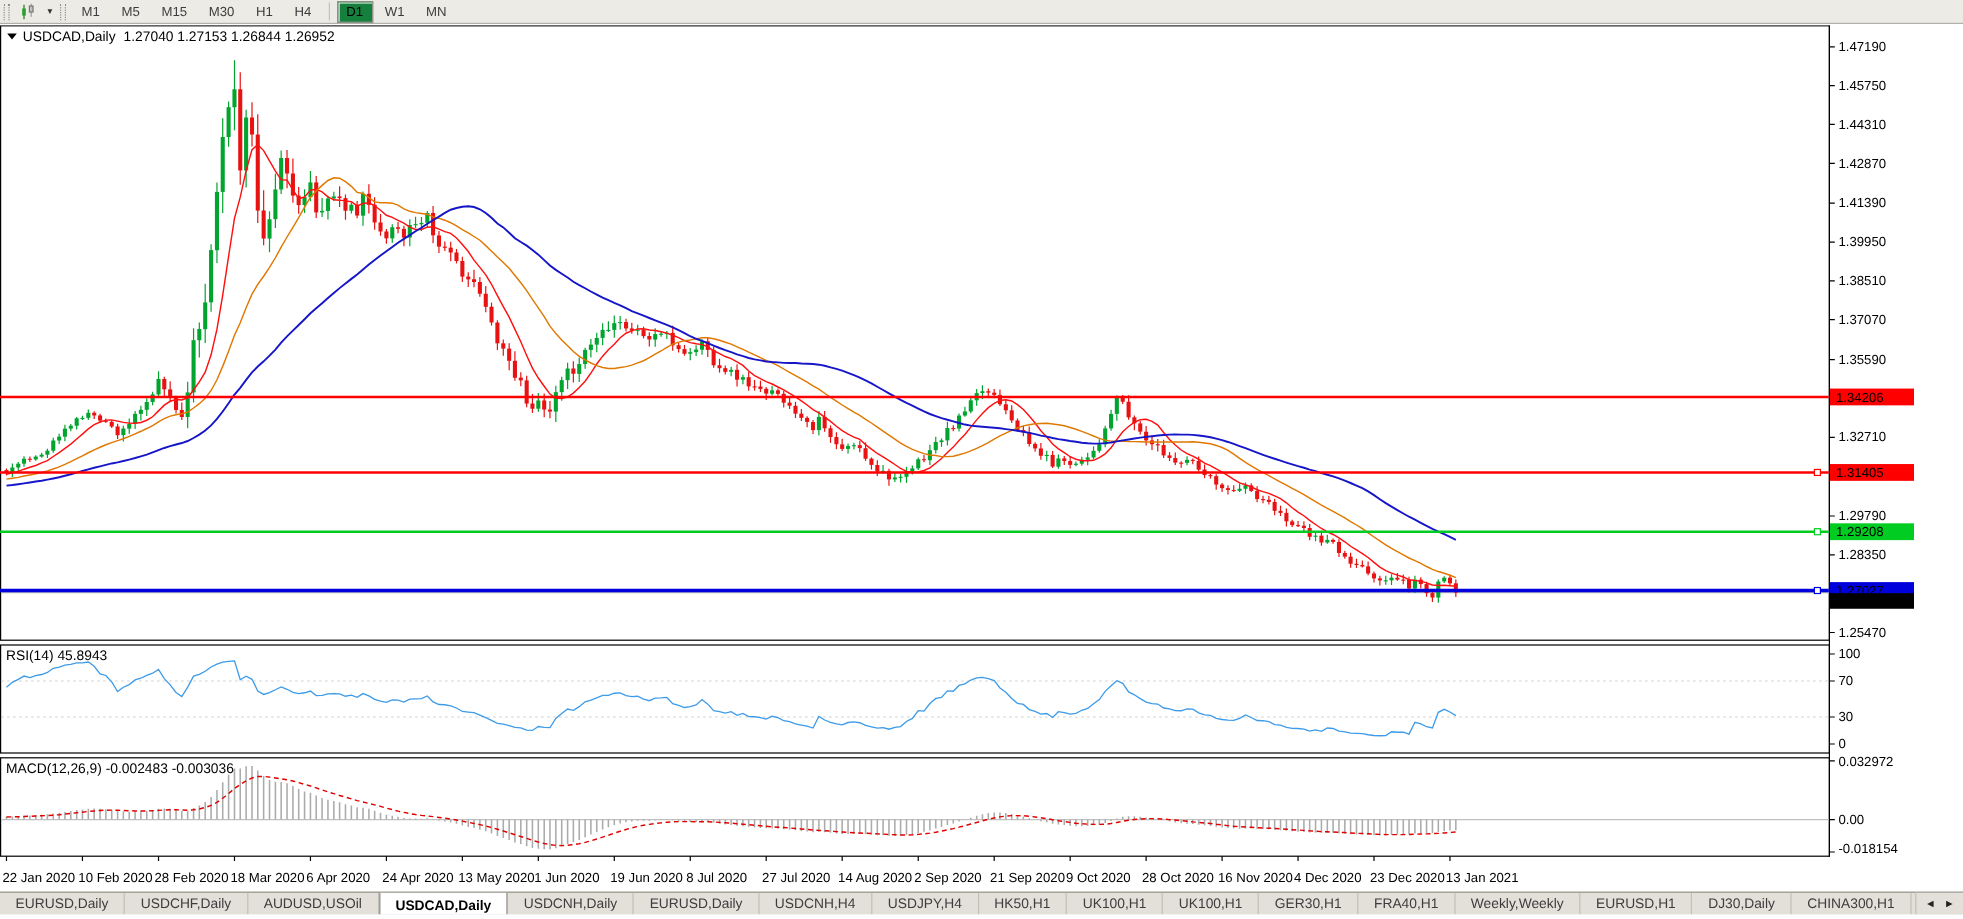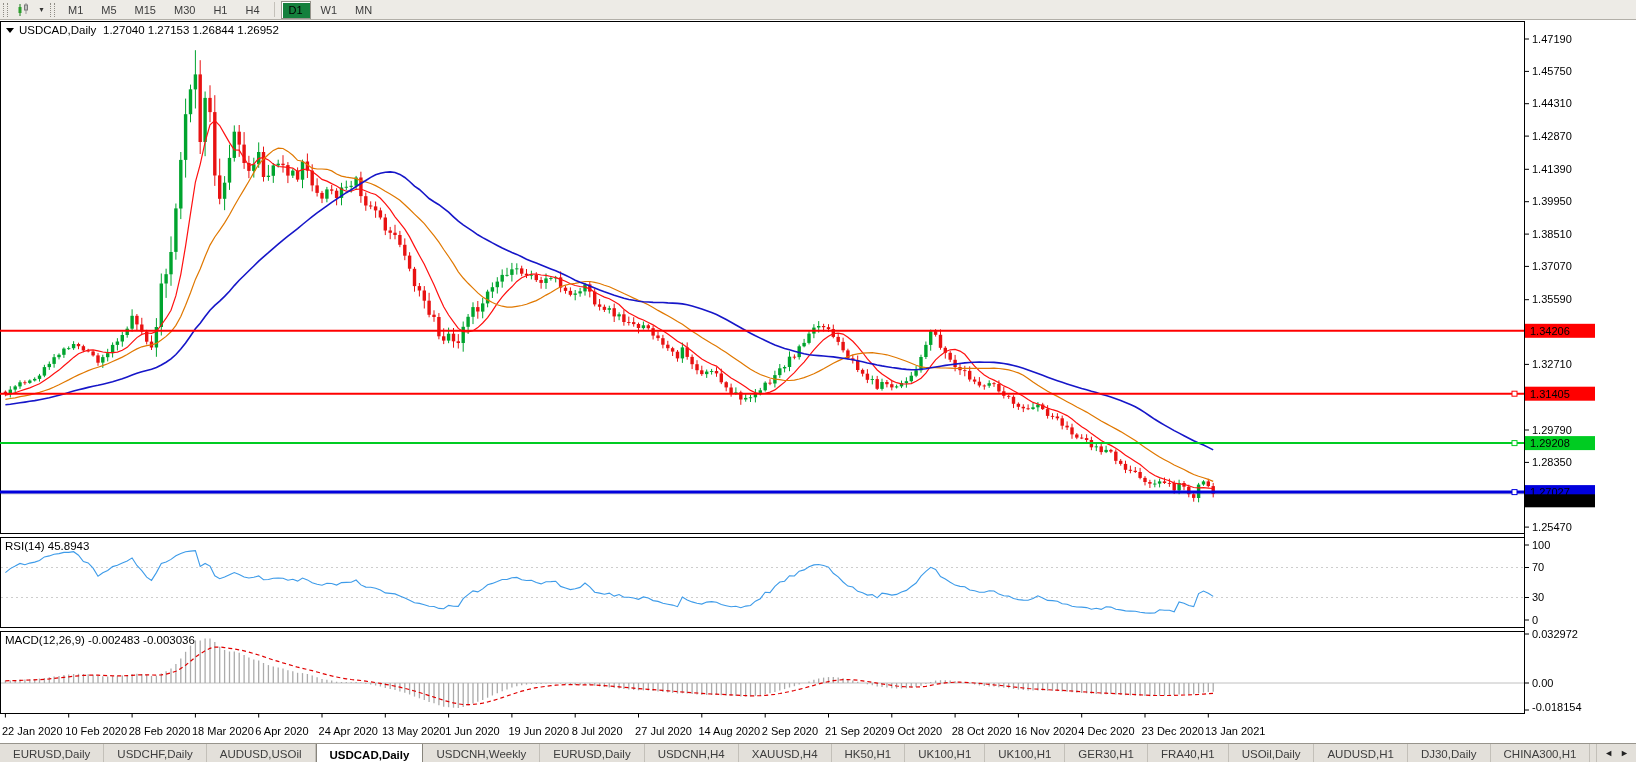--- a/index.html
+++ b/index.html
@@ -947,31 +947,31 @@
     <text x="5" y="529" class="ttl">RSI(14) 45.8943</text>
     <text x="5" y="623" class="ttl">MACD(12,26,9) -0.002483 -0.003036</text>
   </svg>
 
   <div class="tabbar">
     <div class="tabs" id="tabs">
         <div class="tab">EURUSD,Daily</div>
         <div class="tab">USDCHF,Daily</div>
         <div class="tab">AUDUSD,USOil</div>
         <div class="tab active">USDCAD,Daily</div>
-        <div class="tab">USDCNH,Weekly</div>
+        <div class="tab">USDCNH,Daily</div>
         <div class="tab">EURUSD,Daily</div>
         <div class="tab">USDCNH,H4</div>
-        <div class="tab">XAUUSD,H4</div>
+        <div class="tab">USDJPY,H4</div>
         <div class="tab">HK50,H1</div>
         <div class="tab">UK100,H1</div>
         <div class="tab">UK100,H1</div>
         <div class="tab">GER30,H1</div>
         <div class="tab">FRA40,H1</div>
-        <div class="tab">USOil,Daily</div>
-        <div class="tab">AUDUSD,H1</div>
+        <div class="tab">Weekly,Weekly</div>
+        <div class="tab">EURUSD,H1</div>
         <div class="tab">DJ30,Daily</div>
         <div class="tab">CHINA300,H1</div>
         <div class="tab">USOil,</div>
       </div>
     <div class="tab-scroll">
       <span>◄</span>
       <span>►</span>
     </div>
   </div>
 </div>

